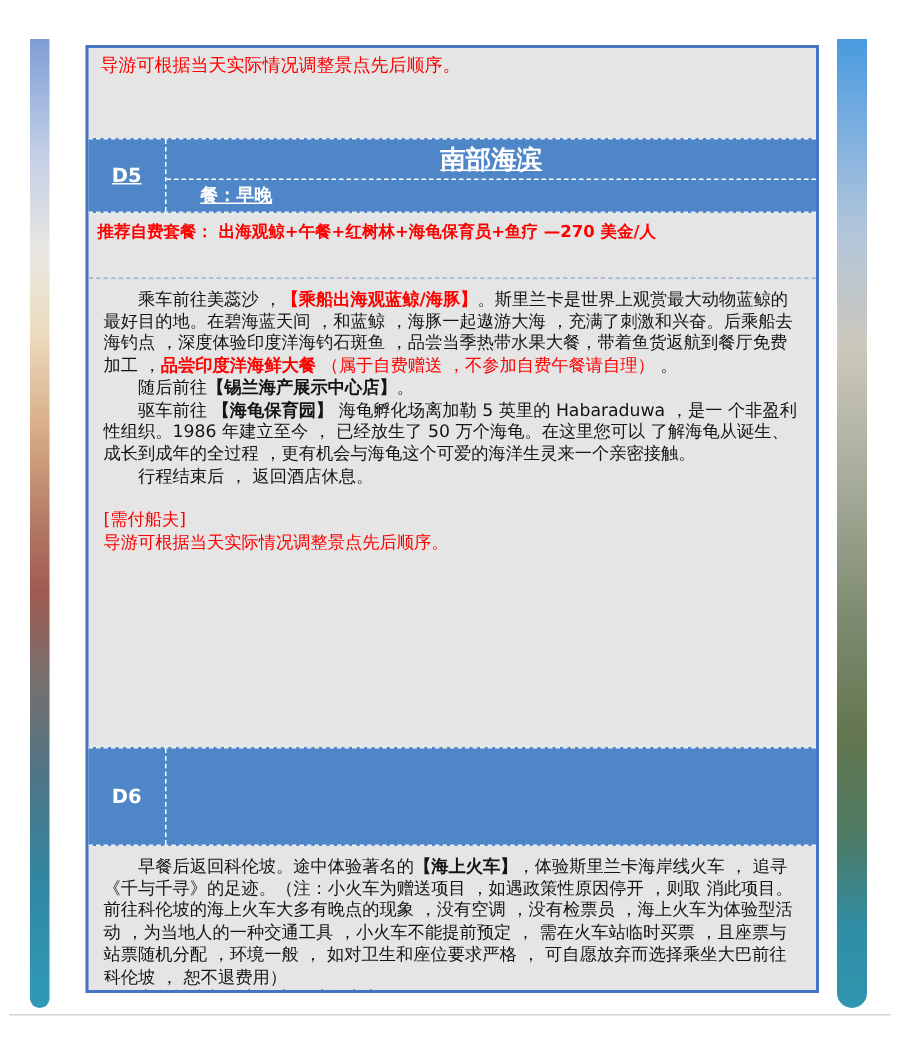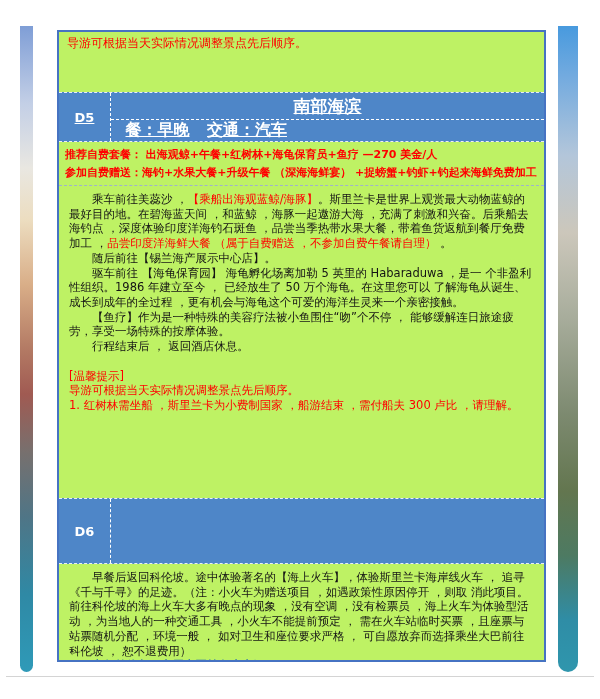--- a/index.html
+++ b/index.html
@@ -15,99 +15,95 @@
   .strip-right{left:558px;width:20px;border-radius:0 0 12px 12px;
     background:linear-gradient(180deg,#489ade 0%,#74abdf 8%,#b3c6da 20%,
       #ccc7bb 32%,#a8ad9c 45%,#7d8a70 60%,#63764f 72%,#4d7a62 82%,
       #2f8da6 92%,#2f96ad 100%);}
 
   .bottom-line{position:absolute;left:6px;right:6px;top:676px;height:0;
     border-top:1px solid #d4d4d4;}
 
   
   .itinerary{position:absolute;left:57px;top:30px;width:489px;height:632px;
-    box-sizing:border-box;border:2px solid #4673c2;background:#bef264;
+    box-sizing:border-box;border:2px solid #4673c2;background:#e5e5e5;
     display:flex;flex-direction:column;}
 
   .note-cell{height:60px;box-sizing:border-box;padding:3px 8px;
     color:#ff0000;font-size:12px;line-height:1.4;}
 
   .band{background:#4e86c8;color:#fff;display:flex;
     border-top:1px dashed #e9eef6;border-bottom:1px dashed #e9eef6;}
   .day-cell{width:52px;box-sizing:border-box;border-right:1px dashed #ffffff;
     display:flex;align-items:center;justify-content:center;
     font-weight:bold;font-size:13px;}
   .band-right{flex:1;display:flex;flex-direction:column;min-width:0;}
   .band-title{display:flex;align-items:center;justify-content:center;
     font-weight:bold;font-size:17px;border-bottom:1px dashed #ffffff;text-align:right;}
   .band-info{display:flex;flex:1;}
   .band-d5 .band-title{height:26px;}
   .band-d5{height:48px;text-decoration:underline;}
   .band-d6{height:64px;}
   .band-d6 .band-title{height:30px;}
   .info-cell{display:flex;align-items:center;justify-content:center;
-    font-weight:bold;font-size:16px;box-sizing:border-box;}
+    font-weight:bold;font-size:12px;box-sizing:border-box;}
   .info-meal{width:93px;}
   .info-hotel{flex:1;border-left:1px dashed #fff;border-right:1px dashed #fff;}
   .info-transport{width:86px;}
 
   .fees-cell{height:44px;box-sizing:border-box;padding:4px 6px;
     border-bottom:1px dashed #9fb3cc;overflow:hidden;}
   .fees-cell .fee-line{color:#ff0000;font-weight:bold;font-size:11px;
     line-height:1.6;white-space:nowrap;}
 
   .body-cell{box-sizing:border-box;padding:6px 10px;font-size:11.5px;
     line-height:1.28;color:#141414;overflow:hidden;}
   .body-d5{height:312px;}
   .body-d6{flex:1;border-radius:30px;}
 
   .para{margin:0;}
   .indent{text-indent:2em;}
   .red{color:#ff0000;}
-  .red-bold{color:#ff0000;font-weight:normal;}
-  .bold{font-weight:normal;}
+  .red-bold{color:#ff0000;font-weight:bold;}
+  .bold{font-weight:bold;}
   .blue-bold{color:#1f66b0;font-weight:bold;}
 </style>
 </head>
 <body>
 
 <div class="strip strip-left"></div>
 <div class="strip strip-right"></div>
 <div class="bottom-line"></div>
 
 <div class="itinerary">
 
   <div class="note-cell">导游可根据当天实际情况调整景点先后顺序。</div>
 
   <div class="band band-d5">
     <div class="day-cell">D5</div>
     <div class="band-right">
       <div class="band-title">南部海滨</div>
       <div class="band-info">
         <div class="info-cell info-meal">餐：早晚</div>
-        <div class="info-cell info-transport">交通：汽车</div>
       </div>
     </div>
   </div>
 
   <div class="fees-cell">
     <div class="fee-line">推荐自费套餐：  出海观鲸+午餐+红树林+海龟保育员+鱼疗  —270 美金/人</div>
-    <div class="fee-line">参加自费赠送：海钓+水果大餐+升级午餐 （深海海鲜宴）  +捉螃蟹+钓虾+钓起来海鲜免费加工</div>
   </div>
 
   <div class="body-cell body-d5">
       <p class="para indent"><span>乘车前往美蕊沙 ，</span><span class="red-bold">【乘船出海观蓝鲸/海豚】</span><span>。斯里兰卡是世界上观赏最大动物蓝鲸的最好目的地。在碧海蓝天间 ，和蓝鲸 ，海豚一起遨游大海 ，充满了刺激和兴奋。后乘船去海钓点 ，深度体验印度洋海钓石斑鱼 ，品尝当季热带水果大餐，带着鱼货返航到餐厅免费加工 ，</span><span class="red-bold">品尝印度洋海鲜大餐</span><span class="red"> （属于自费赠送 ，不参加自费午餐请自理） </span><span>。</span></p>
       <p class="para indent"><span>随后前往</span><span class="bold">【锡兰海产展示中心店】</span><span>。</span></p>
       <p class="para indent"><span>驱车前往 </span><span class="bold">【海龟保育园】</span><span> 海龟孵化场离加勒 5 英里的 Habaraduwa ，是一 个非盈利性组织。1986 年建立至今 ， 已经放生了 50 万个海龟。在这里您可以 了解海龟从诞生、成长到成年的全过程 ，更有机会与海龟这个可爱的海洋生灵来一个亲密接触。</span></p>
-      <p class="para indent"><span class="bold">【鱼疗】</span><span>作为是一种特殊的美容疗法被小鱼围住“吻”个不停 ， 能够缓解连日旅途疲劳，享受一场特殊的按摩体验。</span></p>
       <p class="para indent"><span>行程结束后 ， 返回酒店休息。</span></p>
       <p class="para">&nbsp;</p>
-      <p class="para"><span class="red">[温馨提示]</span></p>
+      <p class="para"><span class="red">[需付船夫]</span></p>
       <p class="para"><span class="red">导游可根据当天实际情况调整景点先后顺序。</span></p>
-      <p class="para"><span class="red">1. 红树林需坐船 ，斯里兰卡为小费制国家 ，船游结束 ，需付船夫 300 卢比 ，请理解。</span></p>
     </div>
 
   <div class="band band-d6">
     <div class="day-cell">D6</div>
   </div>
 
   <div class="body-cell body-d6">
       <p class="para indent"><span>早餐后返回科伦坡。途中体验著名的</span><span class="bold">【海上火车】</span><span>，体验斯里兰卡海岸线火车 ， 追寻《千与千寻》的足迹。（注：小火车为赠送项目 ，如遇政策性原因停开 ，则取 消此项目。前往科伦坡的海上火车大多有晚点的现象 ，没有空调 ，没有检票员 ，海上火车为体验型活动 ，为当地人的一种交通工具 ，小火车不能提前预定 ， 需在火车站临时买票 ，且座票与站票随机分配 ，环境一般 ， 如对卫生和座位要求严格 ， 可自愿放弃而选择乘坐大巴前往科伦坡 ， 恕不退费用）</span></p>
       <p class="para indent"><span class="blue-bold">中午前往餐厅享用中国特色小火锅。</span></p>
     </div>

